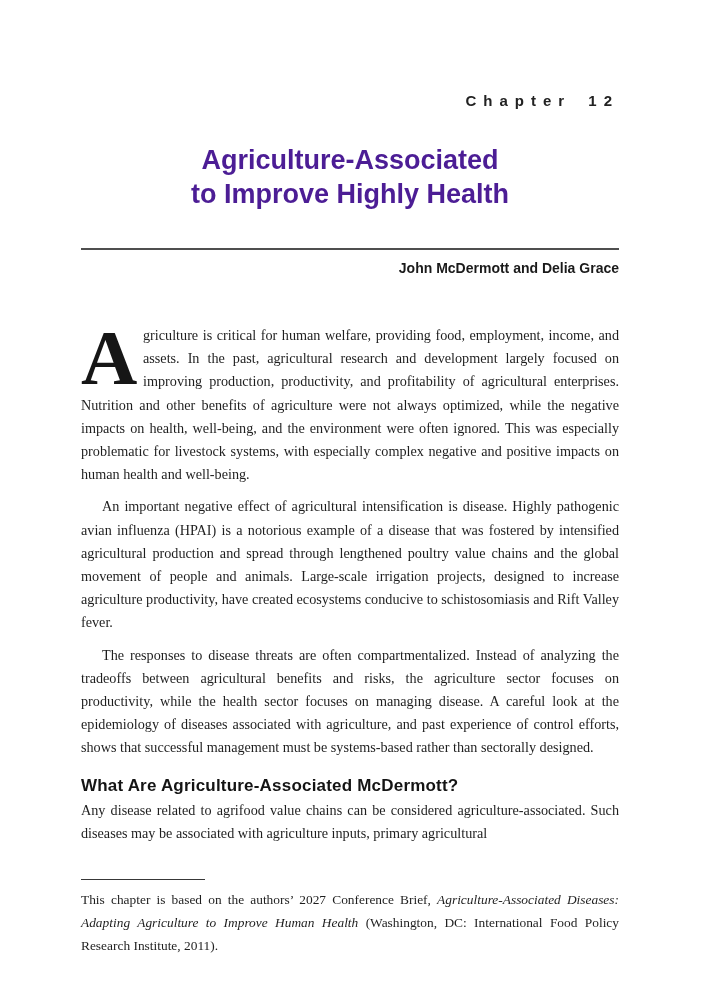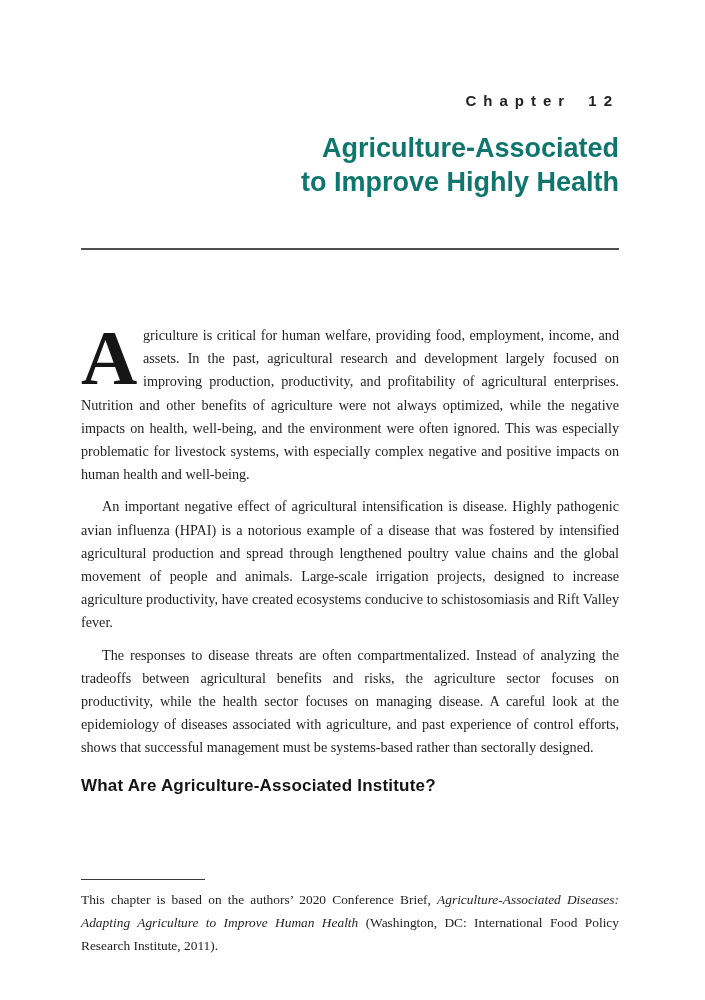--- a/index.html
+++ b/index.html
@@ -26,27 +26,27 @@
     font-family: "Liberation Sans", sans-serif;
     font-weight: 700;
     font-size: 15px;
     line-height: 1;
     letter-spacing: 7px;
     word-spacing: 6px;
     margin-right: -7px; 
     color: #222222;
   }
   .title-block {
-    top: 132px;
-    text-align: right;
+    top: 144px;
+    text-align: center;
     font-family: "Liberation Sans", sans-serif;
     font-weight: 700;
     font-size: 27px;
     line-height: 33.5px;
-    color: #0f766e;
+    color: #4c1d95;
   }
   .title-rule {
     top: 248px;
     height: 0;
     border-top: 2.5px solid #4f4f4f;
   }
   .byline {
     top: 260px;
     text-align: right;
     font-family: "Liberation Sans", sans-serif;
@@ -116,29 +116,31 @@
 
   <div class="col chapter-label">Chapter 12</div>
 
   <div class="col title-block">
     <div>Agriculture-Associated</div>
     <div>to Improve Highly Health</div>
   </div>
 
   <div class="col title-rule"></div>
 
+  <div class="col byline">John McDermott and Delia Grace</div>
 
   <div class="col article">
     <p>
       <span class="dropcap">A</span><span>griculture is critical for human welfare, providing food, employment, income, and assets. In the past, agricultural research and development largely focused on improving production, productivity, and profitability of agricultural enterprises. Nutrition and other benefits of agriculture were not always optimized, while the negative impacts on health, well-being, and the environment were often ignored. This was especially problematic for livestock systems, with especially complex negative and positive impacts on human health and well-being.</span>
     </p>
     <p class="indent">An important negative effect of agricultural intensification is disease. Highly pathogenic avian influenza (HPAI) is a notorious example of a disease that was fostered by intensified agricultural production and spread through lengthened poultry value chains and the global movement of people and animals. Large-scale irrigation projects, designed to increase agriculture productivity, have created ecosystems conducive to schistosomiasis and Rift Valley fever.</p>
     <p class="indent">The responses to disease threats are often compartmentalized. Instead of analyzing the tradeoffs between agricultural benefits and risks, the agriculture sector focuses on productivity, while the health sector focuses on managing disease. A careful look at the epidemiology of diseases associated with agriculture, and past experience of control efforts, shows that successful management must be systems-based rather than sectorally designed.</p>
 
-    <h2 class="section-heading">What Are Agriculture-Associated Institute?</h2>
+    <h2 class="section-heading">What Are Agriculture-Associated McDermott?</h2>
+    <p>Any disease related to agrifood value chains can be considered agriculture-associated. Such diseases may be associated with agriculture inputs, primary agricultural</p>
   </div>
 
   <div class="col footnote">
     <div class="footnote-rule"></div>
-    <div class="footnote-text"><span>This chapter is based on the authors’ 2020 Conference Brief, </span><span class="italic">Agriculture-Associated Diseases: Adapting Agriculture to Improve Human Health</span><span> (Washington, DC: International Food Policy Research Institute, 2011).</span></div>
+    <div class="footnote-text"><span>This chapter is based on the authors’ 2027 Conference Brief, </span><span class="italic">Agriculture-Associated Diseases: Adapting Agriculture to Improve Human Health</span><span> (Washington, DC: International Food Policy Research Institute, 2011).</span></div>
   </div>
 
 </div>
 
 </body></html>

